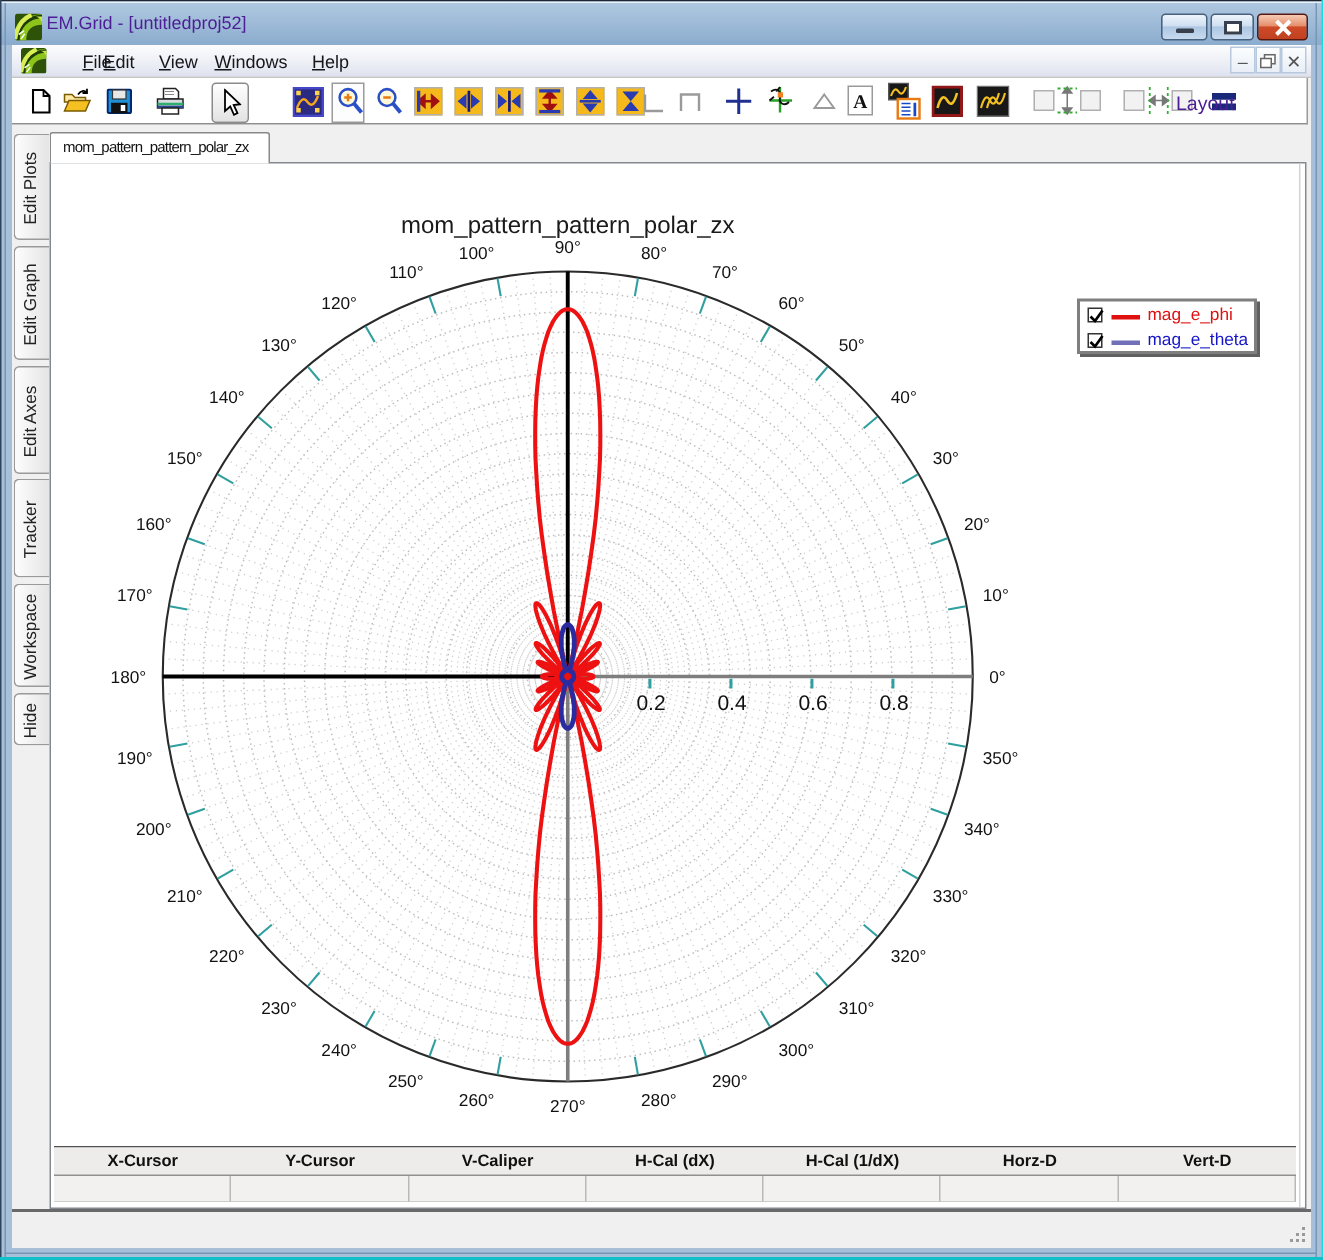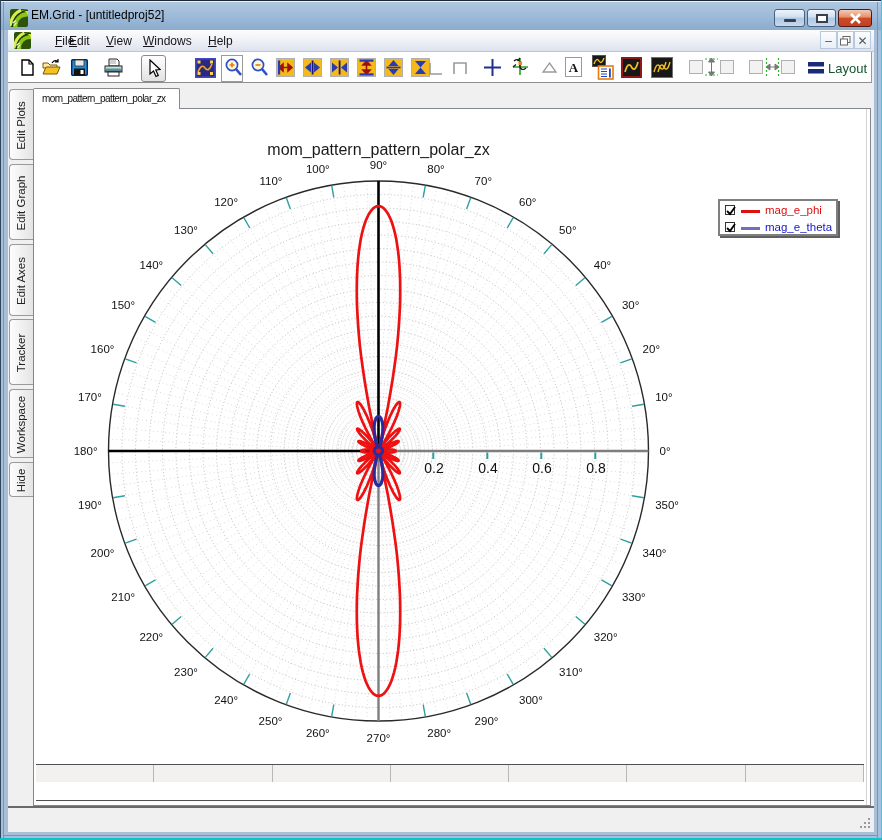--- a/index.html
+++ b/index.html
@@ -20,21 +20,21 @@
 <div style="position:absolute;left:0;top:838px;width:882px;height:2px;background:#10c2c8"></div>
 
 <svg style="position:absolute;left:10px;top:9px" width="18" height="18" viewBox="0 0 18 18">
     <rect width="18" height="18" rx="2" fill="#2e5208"></rect>
     <path d="M4,18 C4,9 9,4 18,4" stroke="#8cc41a" stroke-width="7" fill="none"></path>
     <path d="M2,18 C2,9 9,2 18,2" stroke="#1e3c06" stroke-width="2.2" fill="none"></path>
     <path d="M0,17 C1,10 4,4 11,1" stroke="#d8ee54" stroke-width="3" fill="none"></path>
     <path d="M14,2 h4 v4 C17,3.5 15.5,2.5 14,2 z" fill="#cce83e"></path>
     <path d="M4,17 l2.5,-3.5 M2.5,14 l3.5,-2.5" stroke="#f4f8ea" stroke-width="1.1"></path>
   </svg>
-<span style="position:absolute;left:31px;top:8px;font-size:12px;color:#000000">EM.Grid - [untitledproj52]</span>
+<span style="position:absolute;left:31px;top:8px;font-size:12px;color:#4c1d95">EM.Grid - [untitledproj52]</span>
 <div class="wbtn" style="left:774px;width:31px;background:linear-gradient(#eef4fb,#cfdff1 45%,#adc6e2 50%,#c8daee);border:1px solid #48617e">
     <div style="position:absolute;left:9px;top:9px;width:12px;height:3px;background:#39404d;border-radius:1px"></div>
   </div>
 <div class="wbtn" style="left:807px;width:29px;background:linear-gradient(#eef4fb,#cfdff1 45%,#adc6e2 50%,#c8daee);border:1px solid #48617e">
     <div style="position:absolute;left:8px;top:4px;width:12px;height:9px;border:2px solid #39404d;background:#fff"></div>
   </div>
 <div class="wbtn" style="left:838px;width:34px;background:linear-gradient(#f6c9b5,#e58f6b 45%,#ce4b28 50%,#c04020);border:1px solid #571810">
     <svg style="position:absolute;left:9px;top:2px" width="15" height="13" viewBox="0 0 15 13">
       <path d="M3,2 L12,11 M12,2 L3,11" stroke="#fff" stroke-width="2.6"></path>
     </svg>
@@ -182,21 +182,21 @@
 <div style="position:absolute;left:749px;top:60px;width:14px;height:14px;border:1px solid #b0b0b0;background:#f2f2f2"></div>
 <svg style="position:absolute;left:764px;top:56px" width="17" height="22" viewBox="0 0 17 22">
     <path d="M2,11 h13 M2,11 l4,-3 v6 z M15,11 l-4,-3 v6 z" fill="#787878" stroke="#787878"></path>
     <path d="M2.5,2 v18 M14.5,2 v18" stroke="#30b030" stroke-width="1.2" stroke-dasharray="2 2"></path>
   </svg>
 <div style="position:absolute;left:781px;top:60px;width:14px;height:14px;border:1px solid #b0b0b0;background:#f2f2f2"></div>
 <svg style="position:absolute;left:808px;top:60px" width="17" height="15" viewBox="0 0 17 15">
     <rect x="0" y="2" width="16" height="4.5" fill="#1a2a7a"></rect>
     <rect x="0" y="9" width="16" height="4.5" fill="#1a2a7a"></rect>
   </svg>
-<span style="position:absolute;left:828px;top:61px;font:13px 'Liberation Sans',sans-serif;color:#14532d">Layout</span>
+<span style="position:absolute;left:784px;top:61px;font:13px 'Liberation Sans',sans-serif;color:#4c1d95">Layout</span>
 
 <div style="position:absolute;left:8px;top:84px;width:866px;height:724px;background:#f0f0f0;border-bottom:2px solid #696969"></div>
 <div style="position:absolute;left:9px;top:89px;width:24px;height:71px;border:1px solid #9a9a9a;border-right:none;border-radius:4px 0 0 4px;background:linear-gradient(to right,#fdfdfd,#e4e4e4);overflow:hidden">
     <div style="position:absolute;left:0;top:71px;width:71px;height:23px;transform:rotate(-90deg);transform-origin:0 0;font:11.5px 'Liberation Sans',sans-serif;color:#222;text-align:center;line-height:22px">Edit Plots</div>
   </div>
 <div style="position:absolute;left:9px;top:164px;width:24px;height:76px;border:1px solid #9a9a9a;border-right:none;border-radius:4px 0 0 4px;background:linear-gradient(to right,#fdfdfd,#e4e4e4);overflow:hidden">
     <div style="position:absolute;left:0;top:76px;width:76px;height:23px;transform:rotate(-90deg);transform-origin:0 0;font:11.5px 'Liberation Sans',sans-serif;color:#222;text-align:center;line-height:22px">Edit Graph</div>
   </div>
 <div style="position:absolute;left:9px;top:244px;width:24px;height:72px;border:1px solid #9a9a9a;border-right:none;border-radius:4px 0 0 4px;background:linear-gradient(to right,#fdfdfd,#e4e4e4);overflow:hidden">
     <div style="position:absolute;left:0;top:72px;width:72px;height:23px;transform:rotate(-90deg);transform-origin:0 0;font:11.5px 'Liberation Sans',sans-serif;color:#222;text-align:center;line-height:22px">Edit Axes</div>
@@ -477,20 +477,29 @@
 <div style="position:absolute;left:21px;top:9px;width:19px;height:2.6px;background:#e01010"></div>
 <span style="position:absolute;left:45px;top:3px;font:11.5px 'Liberation Sans',sans-serif;color:#e01010">mag_e_phi</span>
 <div style="position:absolute;left:5px;top:21px;width:10px;height:10px;background:#fff;border:1px solid #333"></div>
 <svg style="position:absolute;left:5px;top:21px" width="12" height="12" viewBox="0 0 12 12">
       <path d="M2,6 L5,9 L10,2" fill="none" stroke="#000" stroke-width="1.8"></path>
     </svg>
 <div style="position:absolute;left:21px;top:26px;width:19px;height:2.6px;background:#7070b8"></div>
 <span style="position:absolute;left:45px;top:20px;font:11.5px 'Liberation Sans',sans-serif;color:#1515c8">mag_e_theta</span>
 </div>
 <div style="position:absolute;left:36px;top:764px;width:828px;height:37px;border-top:1px solid #505050;border-bottom:1px solid #505050">
+<div style="display:flex;height:19px;background:#edeceb;border-bottom:1px solid #909090;font:bold 11px 'Liberation Sans',sans-serif;color:#101010;align-items:center">
+      <div style="flex:1;text-align:center">X-Cursor</div>
+      <div style="flex:1;text-align:center">Y-Cursor</div>
+      <div style="flex:1;text-align:center">V-Caliper</div>
+      <div style="flex:1;text-align:center">H-Cal (dX)</div>
+      <div style="flex:1;text-align:center">H-Cal (1/dX)</div>
+      <div style="flex:1;text-align:center">Horz-D</div>
+      <div style="flex:1;text-align:center">Vert-D</div>
+    </div>
 <div style="display:flex;height:17px;background:#f2f1f0;border-right:1px solid #b8b8b8">
       <div style="flex:1;"></div>
       <div style="flex:1;border-left:1px solid #b8b8b8"></div>
       <div style="flex:1;border-left:1px solid #b8b8b8"></div>
       <div style="flex:1;border-left:1px solid #b8b8b8"></div>
       <div style="flex:1;border-left:1px solid #b8b8b8"></div>
       <div style="flex:1;border-left:1px solid #b8b8b8"></div>
       <div style="flex:1;border-left:1px solid #b8b8b8"></div>
     </div>
 </div>

